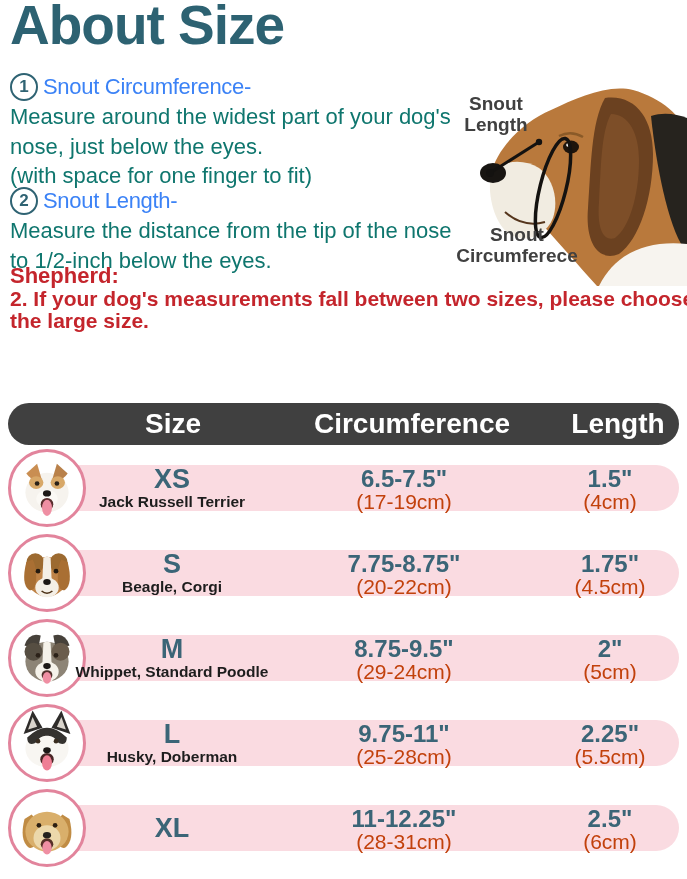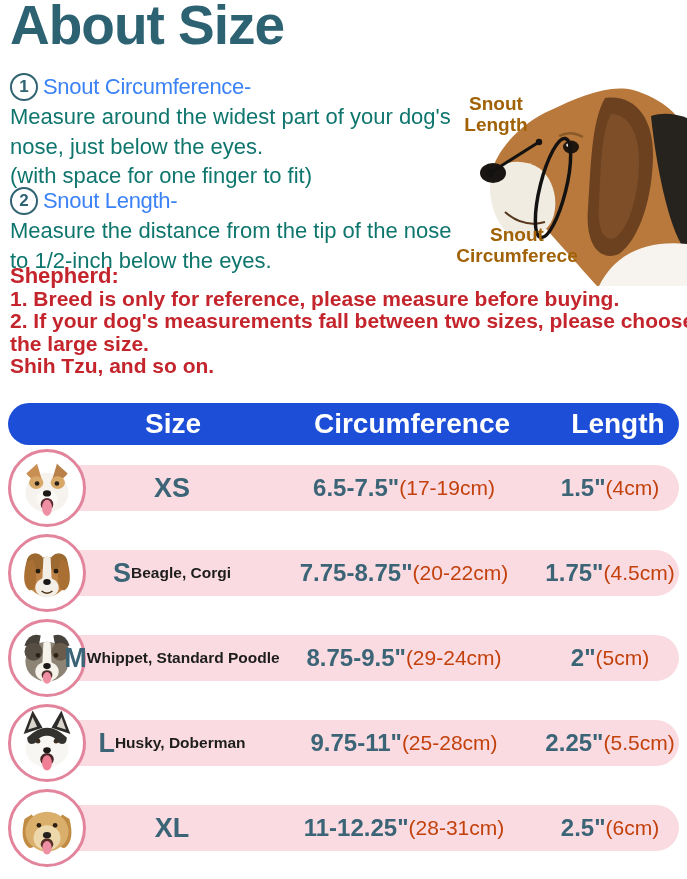--- a/index.html
+++ b/index.html
@@ -27,30 +27,30 @@
   .sec-title{font-size:22px;font-weight:400;color:#3b82f6;letter-spacing:-0.3px;}
   .body-line{font-size:22px;line-height:29.5px;color:#0f766e;white-space:nowrap;}
   .body-line:first-of-type{margin-top:3px;}
   .attention{position:absolute;left:10px;top:264px;width:640px;}
   .att-head{font-size:22px;line-height:24px;font-weight:700;color:#c4252c;}
   .att-line{font-size:21px;line-height:22.4px;font-weight:700;color:#c4252c;white-space:nowrap;}
   
   .diagram{position:absolute;left:447px;top:56px;width:240px;height:246px;}
   .diagram svg{position:absolute;left:0;top:0;}
   .dg-label{
-    position:absolute;text-align:center;color:#a16207;font-weight:700;
+    position:absolute;text-align:center;color:#404040;font-weight:700;
     font-size:19px;line-height:21px;
   }
   .dg-length{left:5px;top:37px;width:88px;}
   .dg-circ{left:0px;top:168px;width:140px;}
   
   .size-table{position:absolute;left:0;top:403px;width:687px;}
   .thead{
     position:relative;margin:0 8px;height:42px;border-radius:22px;
-    background:#1d4ed8;
+    background:#404040;
   }
   .th{
     position:absolute;top:0;transform:translateX(-50%);
     color:#ffffff;font-size:28px;font-weight:700;line-height:42px;white-space:nowrap;
   }
   .th-size{left:165px;}
   .th-circ{left:404px;text-align:center;}
   .th-len{left:610px;}
   .trow{position:relative;height:85px;}
   .band{
@@ -58,21 +58,21 @@
     height:46px;border-radius:23px;background:#fadbe1;
   }
   .photo{
     position:absolute;left:8px;top:50%;transform:translateY(-50%);
     width:72px;height:72px;border-radius:50%;
     border:3px solid #e2849c;background:#ffffff;overflow:hidden;
   }
   .photo svg{display:block;}
   .cell{
     position:absolute;top:50%;transform:translate(-50%,-50%);
-    display:flex;flex-direction:row;align-items:center;white-space:nowrap;
+    display:flex;flex-direction:column;align-items:center;white-space:nowrap;
   }
   .c-size{left:172px;}
   .c-circ{left:404px;}
   .c-len{left:610px;}
   .sz{font-size:27px;line-height:28px;font-weight:700;color:#3b6577;}
   .breed{font-size:15.5px;line-height:18px;font-weight:600;color:#1d1d1d;}
   .val{font-size:24px;line-height:26px;font-weight:700;color:#3b6577;}
   .cm{font-size:21px;line-height:19px;font-weight:400;color:#c2410c;}
 </style>
 </head>
@@ -94,24 +94,22 @@
   <div class="sec-head">
     <span class="num-badge">2</span>
     <span class="sec-title">Snout Length-</span>
   </div>
   <div class="body-line">Measure the distance from the tip of the nose</div>
   <div class="body-line">to 1/2-inch below the eyes.</div>
 </div>
 
 <div class="attention">
   <div class="att-head">Shepherd:</div>
-  <div class="att-line">1. Breed is only for reference, please measure before buying.</div>
   <div class="att-line">2. If your dog's measurements fall between two sizes, please choose</div>
   <div class="att-line">the large size.</div>
-  <div class="att-line">Shih Tzu, and so on.</div>
 </div>
 
 <div class="diagram">
   <svg width="240" height="246" viewBox="0 0 240 246">
 
     <path d="M44,118 C50,92 76,66 104,54 C130,42 160,28 186,34 C214,42 236,60 240,80 L240,230 L150,230 C128,206 96,168 74,146 C58,132 46,128 44,118 Z" fill="#b9793c"></path>
 
     <path d="M240,62 L240,196 C224,180 210,118 204,60 C216,56 230,58 240,62 Z" fill="#26231e"></path>
 
     <path d="M152,230 C168,198 198,184 240,188 L240,230 Z" fill="#f7f4ef"></path>
@@ -158,20 +156,21 @@
         <circle cx="29" cy="35" r="2.6" fill="#2a2118"></circle>
         <circle cx="51" cy="35" r="2.6" fill="#2a2118"></circle>
         <ellipse cx="40" cy="52" rx="12" ry="10" fill="#fbf9f5"></ellipse>
         <ellipse cx="40" cy="46" rx="4.5" ry="3.5" fill="#1c1816"></ellipse>
         <ellipse cx="40" cy="58" rx="7" ry="7" fill="#5a2e2e"></ellipse>
         <ellipse cx="40" cy="62" rx="5.5" ry="9" fill="#ef8fa3"></ellipse>
       </svg>
     </div>
     <div class="cell c-size">
         <div class="sz">XS</div>
+        <div class="breed">Jack Russell Terrier</div>
       </div>
     <div class="cell c-circ">
         <div class="val">6.5-7.5"</div>
         <div class="cm">(17-19cm)</div>
       </div>
     <div class="cell c-len">
         <div class="val">1.5"</div>
         <div class="cm">(4cm)</div>
       </div>
   </div>

